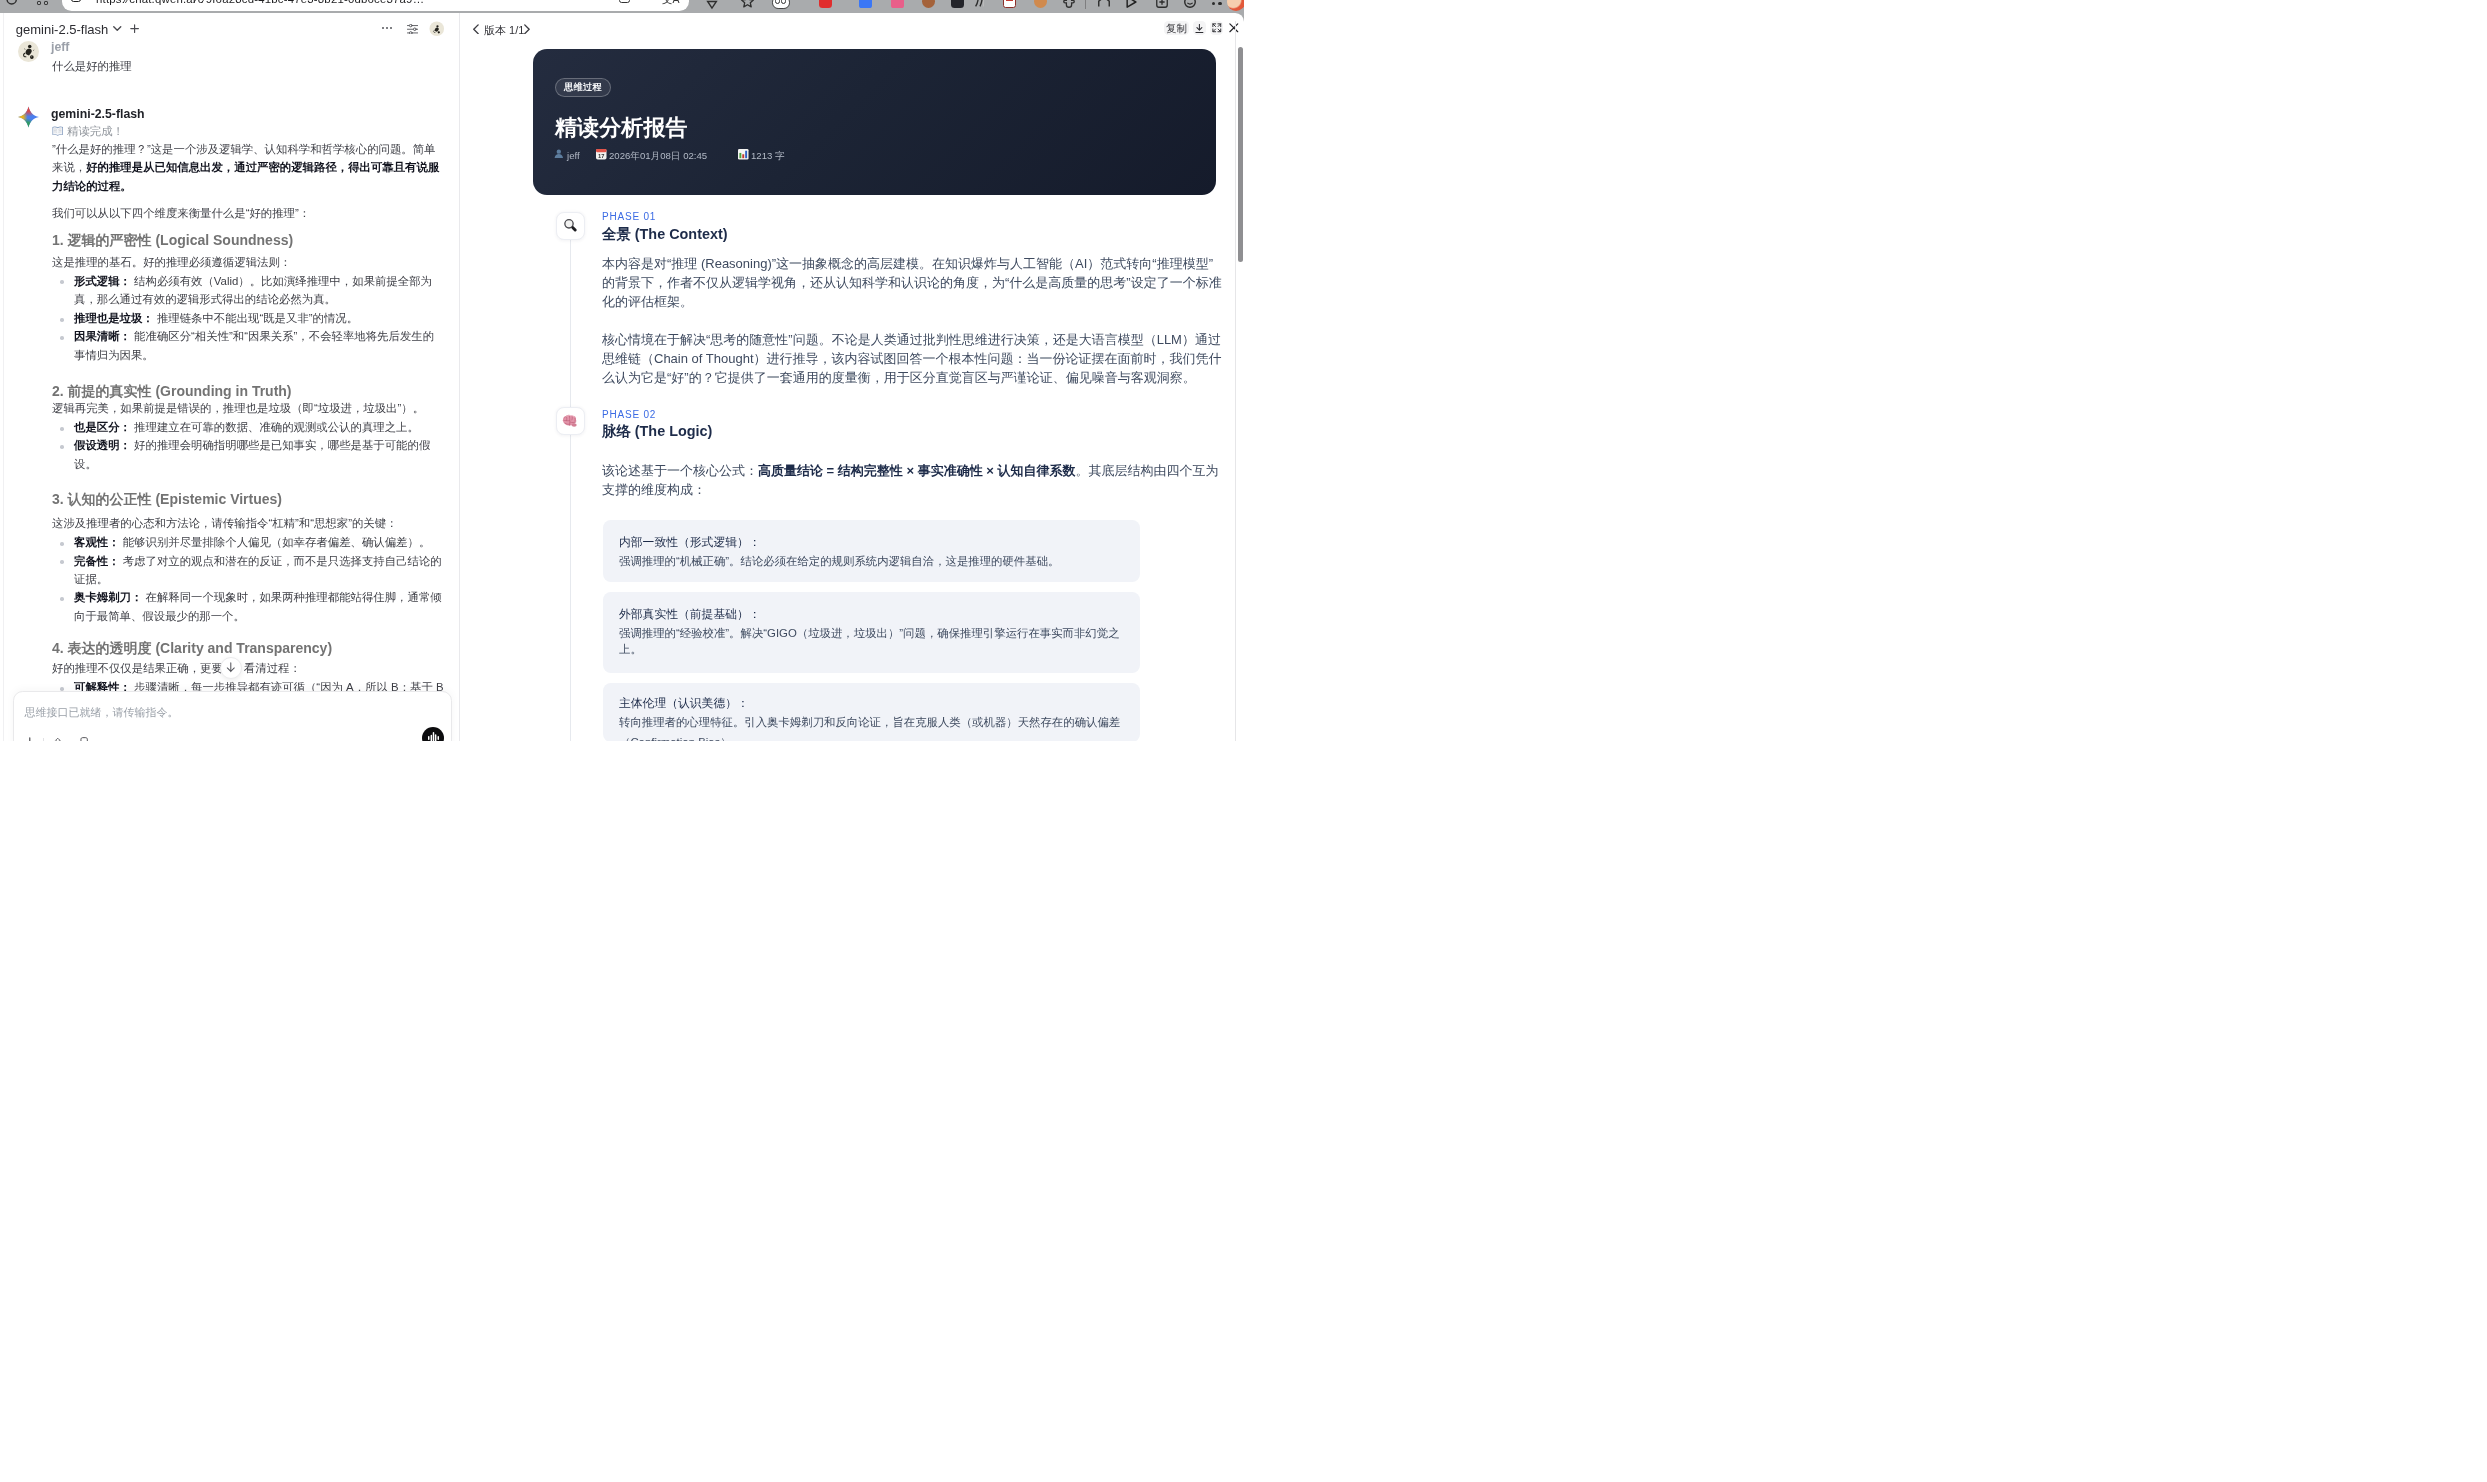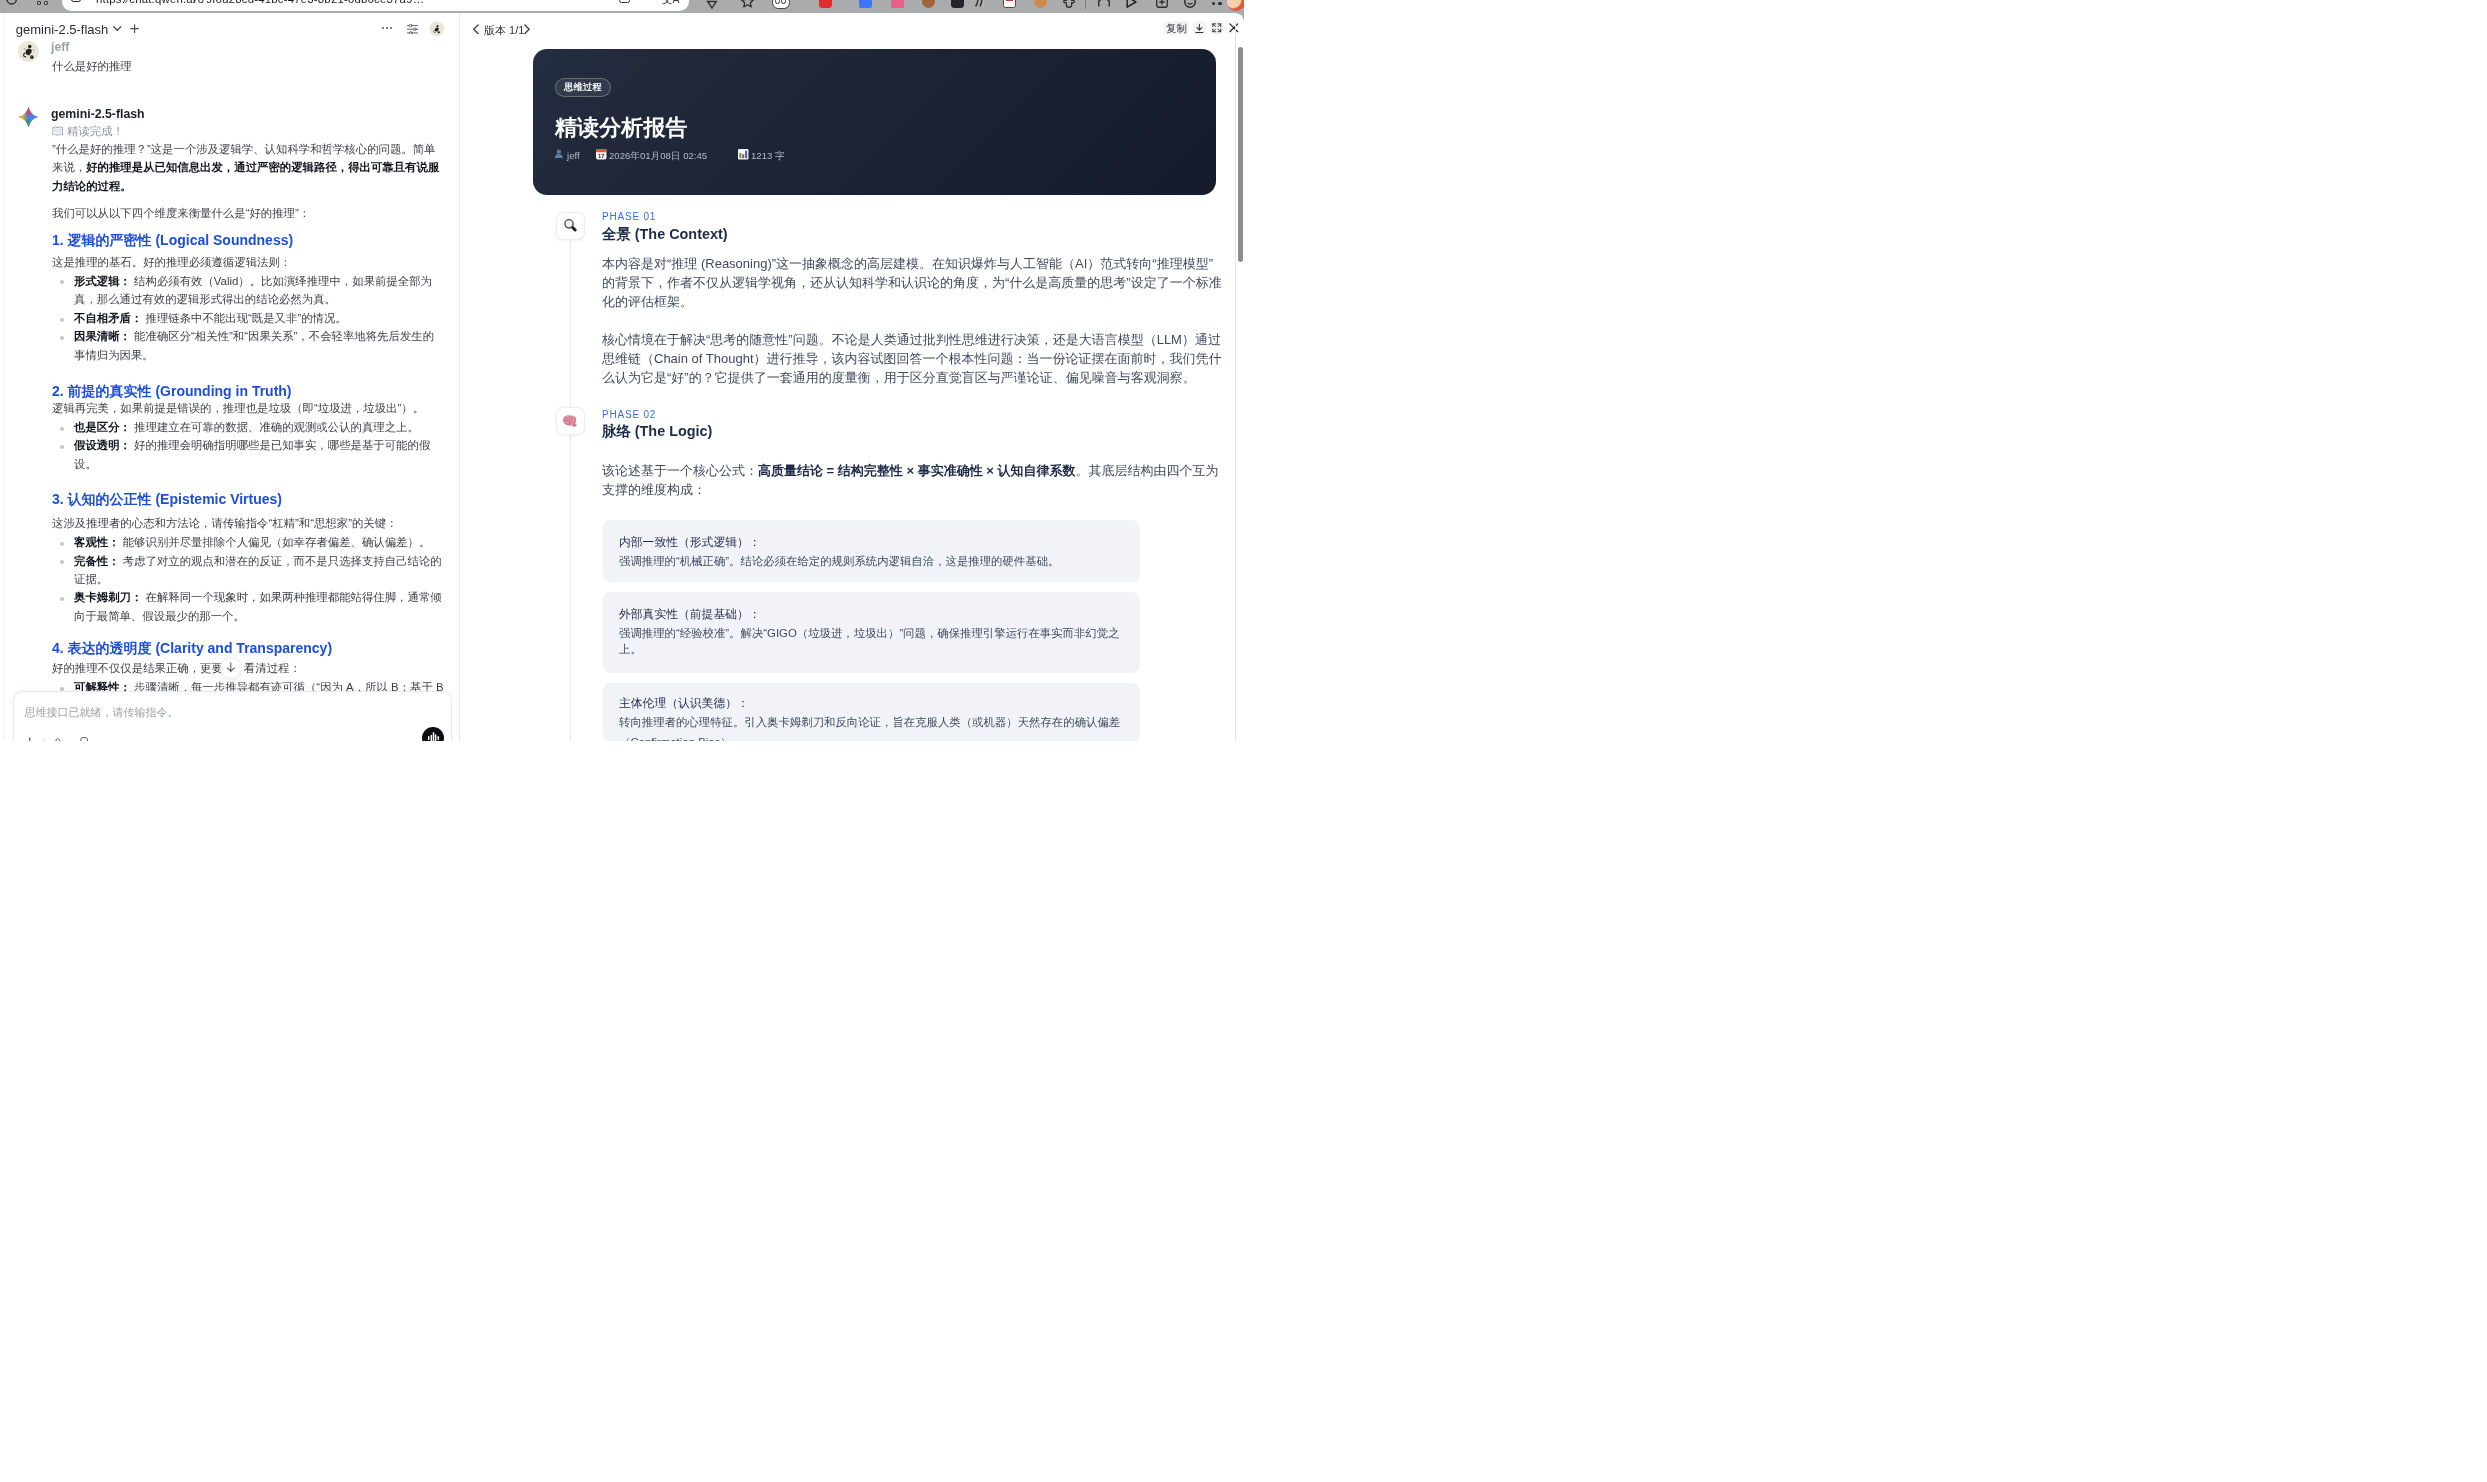--- a/index.html
+++ b/index.html
@@ -7,21 +7,21 @@
 #app{position:absolute;inset:0;width:1244px;height:741px;overflow:hidden}
 .abs{position:absolute;white-space:nowrap}
 
 #bbar{position:absolute;left:0;top:0;width:1244px;height:13px;background:#a9abad}
 
 #divider{position:absolute;left:459px;top:13px;width:0.9px;height:728px;background:#e9e9ec}
 #lfaint{position:absolute;left:2.6px;top:13px;width:0.9px;height:728px;background:#f0f0f2}
 
 .cl{position:absolute;font-size:11.4px;line-height:11.4px;color:#3d3e45;white-space:nowrap;letter-spacing:0}
 .cb{font-weight:bold;color:#12141f}
-.ch{position:absolute;font-size:14px;line-height:14px;font-weight:bold;color:#1d4ed8;white-space:nowrap}
+.ch{position:absolute;font-size:14px;line-height:14px;font-weight:bold;color:#737373;white-space:nowrap}
 .dot{position:absolute;width:3.5px;height:3.5px;border-radius:50%;background:#c6c9d0}
 
 .dl{position:absolute;font-size:13px;line-height:11.4px;color:#3e4a5f;white-space:nowrap}
 .db{font-weight:bold;color:#1d2b49}
 .dh{position:absolute;font-size:14.4px;line-height:15px;font-weight:bold;color:#1d2b49;white-space:nowrap}
 .phase{position:absolute;font-size:10px;font-weight:normal;color:#3b6be4;letter-spacing:0.8px;white-space:nowrap}
 .qbox{position:absolute;left:603px;width:537px;background:#f1f3f8;border-radius:7.9px}
 .ql{position:absolute;font-size:11.4px;line-height:11.4px;color:#3e4a5f;white-space:nowrap}
 .qt{position:absolute;font-size:11.8px;line-height:12.3px;font-weight:normal;color:#1d2b49;white-space:nowrap}
 .tline{position:absolute;left:570px;width:1.3px;background:#e6e9ee}
@@ -166,21 +166,21 @@
 <div class="cl" style="left:52px;top:144px">”什么是好的推理？”这是一个涉及逻辑学、认知科学和哲学核心的问题。简单</div>
 <div class="cl" style="left:52px;top:162px">来说，<span class="cb">好的推理是从已知信息出发，通过严密的逻辑路径，得出可靠且有说服</span></div>
 <div class="cl" style="left:52px;top:181px"><span class="cb">力结论的过程。</span></div>
 <div class="cl" style="left:52px;top:208px">我们可以从以下四个维度来衡量什么是“好的推理”：</div>
 <div class="ch" style="left:52px;top:233px">1. 逻辑的严密性 (Logical Soundness)</div>
 <div class="cl" style="left:52px;top:257px">这是推理的基石。好的推理必须遵循逻辑法则：</div>
 <i class="dot" style="left:60px;top:280px"></i>
 <div class="cl" style="left:74px;top:276px"><span class="cb">形式逻辑：</span> 结构必须有效（Valid）。比如演绎推理中，如果前提全部为</div>
 <div class="cl" style="left:74px;top:294px">真，那么通过有效的逻辑形式得出的结论必然为真。</div>
 <i class="dot" style="left:60px;top:318px"></i>
-<div class="cl" style="left:74px;top:313px"><span class="cb">不自相矛盾：</span> 推理链条中不能出现“既是又非”的情况。</div>
+<div class="cl" style="left:74px;top:313px"><span class="cb">推理也是垃圾：</span> 推理链条中不能出现“既是又非”的情况。</div>
 <i class="dot" style="left:60px;top:336px"></i>
 <div class="cl" style="left:74px;top:331px"><span class="cb">因果清晰：</span> 能准确区分“相关性”和“因果关系”，不会轻率地将先后发生的</div>
 <div class="cl" style="left:74px;top:350px">事情归为因果。</div>
 <div class="ch" style="left:52px;top:384px">2. 前提的真实性 (Grounding in Truth)</div>
 <div class="cl" style="left:52px;top:403px">逻辑再完美，如果前提是错误的，推理也是垃圾（即“垃圾进，垃圾出”）。</div>
 <i class="dot" style="left:60px;top:427px"></i>
 <div class="cl" style="left:74px;top:422px"><span class="cb">也是区分：</span> 推理建立在可靠的数据、准确的观测或公认的真理之上。</div>
 <i class="dot" style="left:60px;top:445px"></i>
 <div class="cl" style="left:74px;top:440px"><span class="cb">假设透明：</span> 好的推理会明确指明哪些是已知事实，哪些是基于可能的假</div>
 <div class="cl" style="left:74px;top:459px">设。</div>

